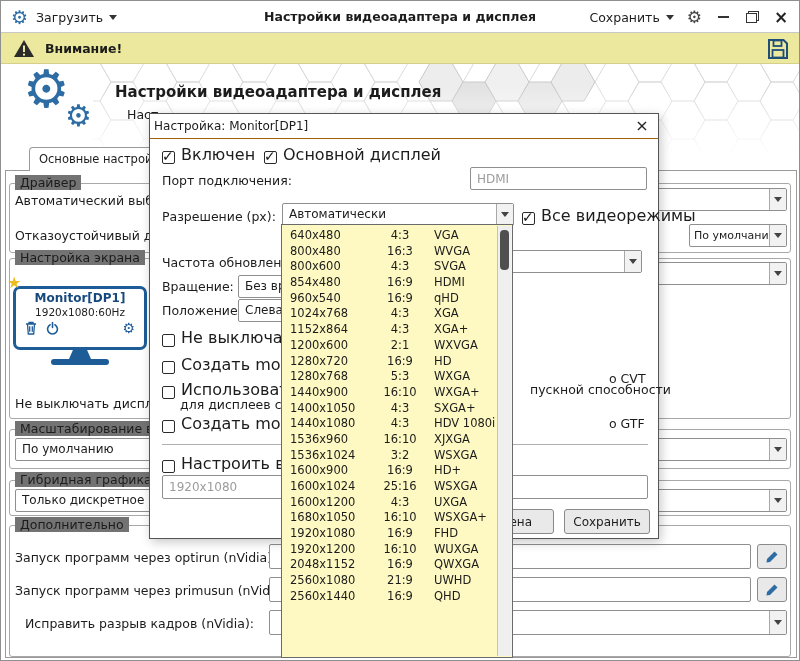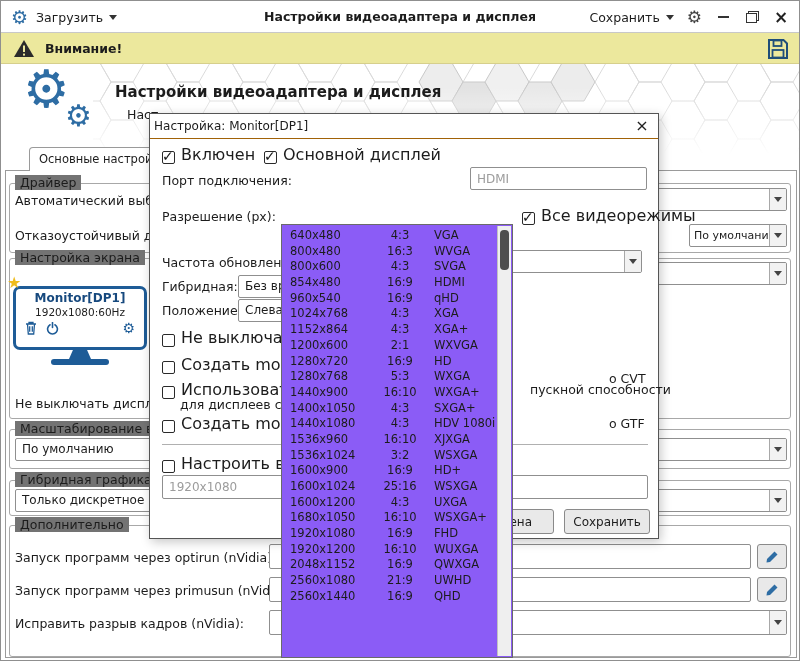--- a/index.html
+++ b/index.html
@@ -62,21 +62,21 @@
   .mon-neck{position:absolute;left:68px;top:349px;width:22px;height:9px;background:#1e5c97;clip-path:polygon(18% 0,82% 0,100% 100%,0 100%);z-index:2}
   .mon-base{position:absolute;left:50px;top:358px;width:58px;height:6px;border-radius:3px;background:#1e5c97;z-index:2}
   
   .dialog{position:absolute;left:148px;top:112px;width:510px;height:426px;background:#fff;border:1px solid #555;z-index:10;box-shadow:2px 3px 10px rgba(0,0,0,.22)}
   .dlg-title{position:absolute;left:0;top:0;right:0;height:25px;border-bottom:1px solid #a16207;font-size:12px;line-height:24px;padding-left:4px;white-space:nowrap}
   .dlg-close{position:absolute;right:6px;top:2px;width:20px;height:20px;font-size:16px;line-height:20px;text-align:center;color:#222}
   .dlg-close::after{content:"\00D7"}
   .dlg .lbl{z-index:auto}
   .dlg-sep{position:absolute;left:12px;top:330px;width:486px;border-top:1px solid #b0b0b0}
   
-  .list{position:absolute;left:280px;top:223px;width:232px;height:434px;background:#8b5cf6;border:1px solid #6a6a6a;z-index:30;padding:3px 0}
+  .list{position:absolute;left:280px;top:223px;width:232px;height:434px;background:#fef9c3;border:1px solid #6a6a6a;z-index:30;padding:3px 0}
   .lrow{height:15.7px;line-height:15.7px;font-size:11.5px;position:relative;padding-left:8px;white-space:nowrap}
   .lrow .ratio{position:absolute;left:94px;width:48px;text-align:center}
   .lrow .name{position:absolute;left:152px}
   .sb{position:absolute;top:1px;bottom:1px;right:1px;width:14px;background:#efefef;border-left:1px solid #c2c2c2}
   .sb-thumb{position:absolute;left:2px;top:4px;width:9px;height:40px;background:#4f4f4f;border-radius:4px}
 </style>
 </head>
 <body>
 
 <div id="app">
@@ -218,21 +218,21 @@
       <path d="M9.5 1.5 L12.5 4.5 L5 12 L1.5 12.5 L2 9 Z" fill="#2e6da4"></path>
     </svg>
   </div>
   <span class="lbl" style="left:14px;top:582px">Запуск программ через primusun (nVidia):</span>
   <div class="input" style="left:268px;top:576px;width:482px;height:25px"></div>
   <div class="btn" style="left:756px;top:576px;width:30px;height:25px">
     <svg width="14" height="14" viewBox="0 0 14 14">
       <path d="M9.5 1.5 L12.5 4.5 L5 12 L1.5 12.5 L2 9 Z" fill="#2e6da4"></path>
     </svg>
   </div>
-  <span class="lbl" style="left:14px;top:615px">Исправить разрыв кадров (nVidia):</span>
+  <span class="lbl" style="left:24px;top:615px">Исправить разрыв кадров (nVidia):</span>
   <div class="combo" style="left:268px;top:609px;width:518px;height:25px">
     <span class="arr">
         <i class="tri"></i>
       </span>
   </div>
 
   <div class="dialog dlg">
     <div class="dlg-title">Настройка: Monitor[DP1]</div>
     <span class="dlg-close"></span>
 
@@ -244,33 +244,39 @@
       <span class="box"></span>
       <span>Основной дисплей</span>
     </span>
 
     <span class="lbl" style="left:12px;top:59px">Порт подключения:</span>
     <div class="input ghost" style="left:320px;top:53px;width:177px;height:23px">
       <span>HDMI</span>
     </div>
 
     <span class="lbl" style="left:12px;top:95px">Разрешение (px):</span>
+    <div class="combo" style="left:132px;top:89px;width:232px;height:23px">
+      <span class="val">Автоматически</span>
+      <span class="arr">
+          <i class="tri"></i>
+        </span>
+    </div>
     <span class="cb checked" style="left:372px;top:92px">
       <span class="box"></span>
       <span>Все видеорежимы</span>
     </span>
 
     <span class="lbl" style="left:12px;top:141px">Частота обновления</span>
     <div class="combo" style="left:132px;top:136px;width:360px;height:23px">
       <span class="arr">
           <i class="tri"></i>
         </span>
     </div>
 
-    <span class="lbl" style="left:12px;top:165px">Гибридная:</span>
+    <span class="lbl" style="left:12px;top:165px">Вращение:</span>
     <div class="combo" style="left:88px;top:161px;width:220px;height:23px">
       <span class="val">Без вр</span>
     </div>
 
     <span class="lbl" style="left:12px;top:189px">Положение:</span>
     <div class="combo" style="left:88px;top:185px;width:220px;height:23px">
       <span class="val">Слева</span>
     </div>
 
     <span class="cb" style="left:12px;top:214px">

